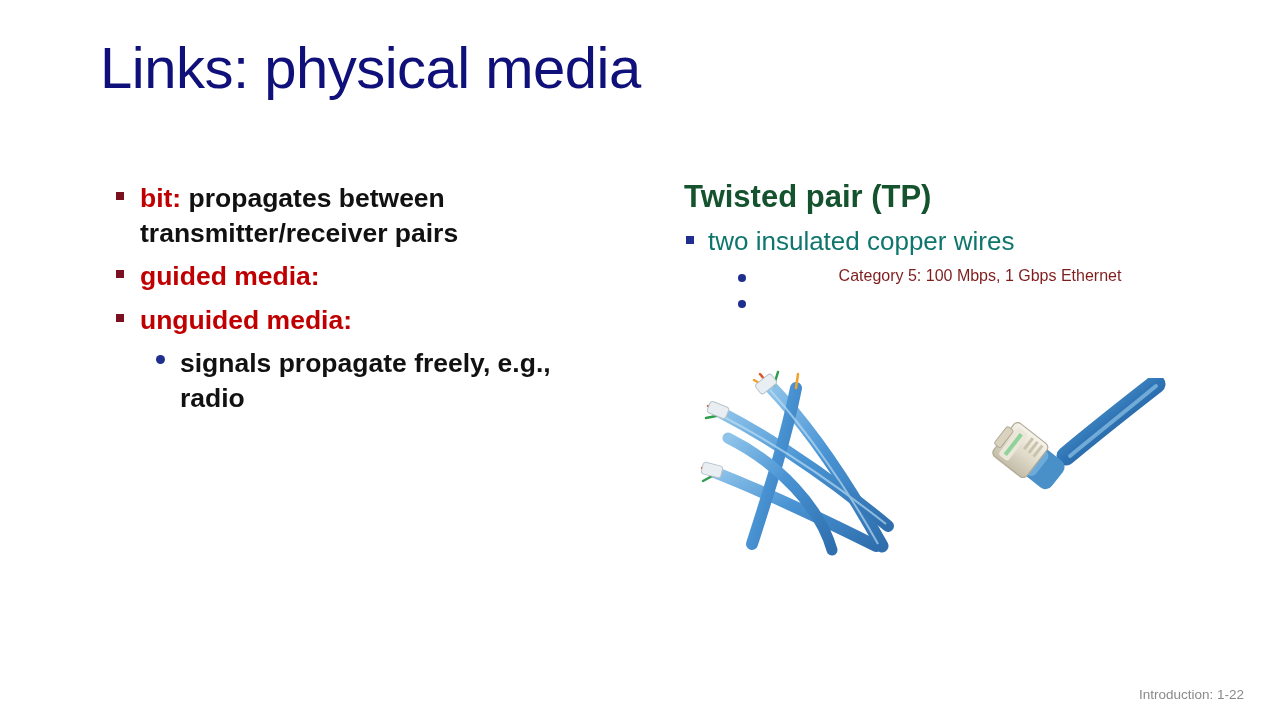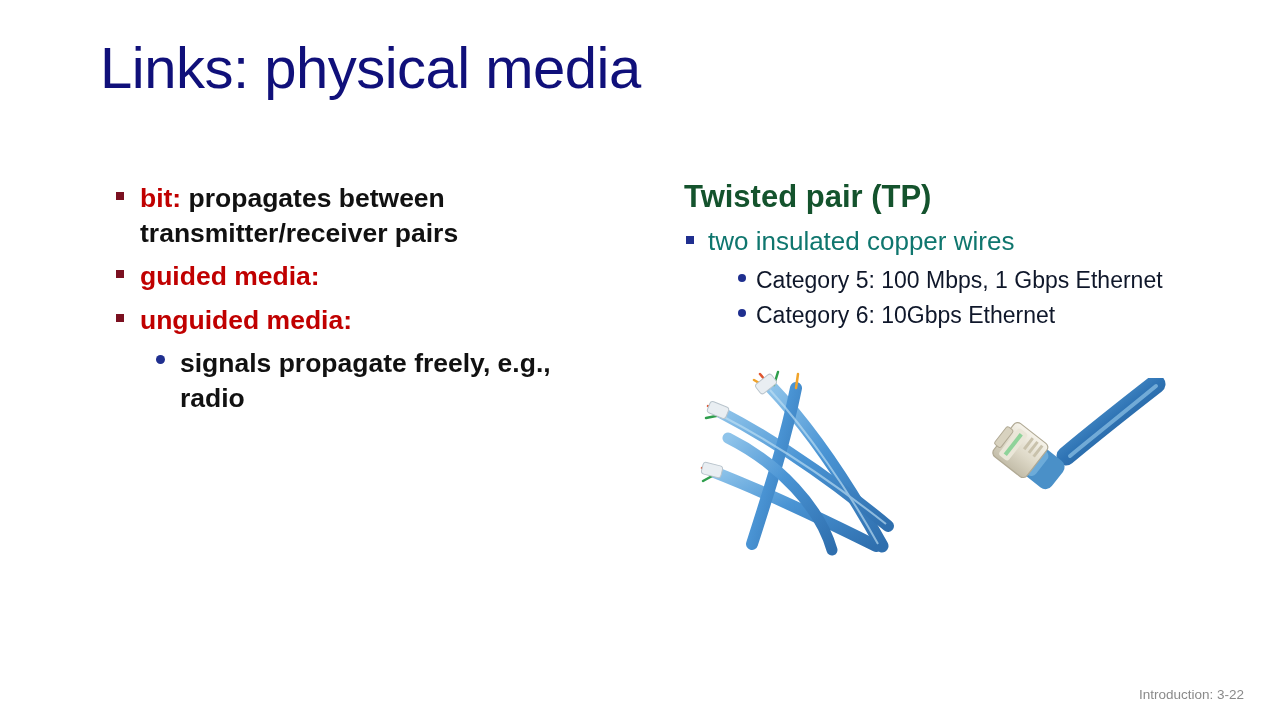--- a/index.html
+++ b/index.html
@@ -88,24 +88,25 @@
   }
   .r1 .sq {
     position: absolute;
     left: 2px; top: 11px;
     width: 8px; height: 8px;
     background: #1f2f8f;
   }
   .r2 {
     position: relative;
     padding-left: 72px;
-    font-size: 23px;
-    color: #0f172a;
+    font-size: 16px;
+    color: #7f1d1d;
     line-height: 1.35;
     margin-bottom: 4px;
+    text-align: center;
   }
   .r2 .dot {
     position: absolute;
     left: 54px; top: 9px;
     width: 8px; height: 8px;
     border-radius: 50%;
     background: #1f2f8f;
   }
 
   
@@ -173,21 +174,20 @@
       <span>two insulated copper wires</span>
     </div>
 
     <div class="r2">
       <span class="dot"></span>
       <span>Category 5: 100 Mbps, 1 Gbps Ethernet</span>
     </div>
 
     <div class="r2">
       <span class="dot"></span>
-      <span>Category 6: 10Gbps Ethernet</span>
     </div>
   </div>
 
   <div class="media-row">
 
     <svg class="cable-bundle" viewBox="0 0 210 190">
       <defs>
         <linearGradient id="cb" x1="0" y1="0" x2="1" y2="1">
           <stop offset="0" stop-color="#8fc4ea"></stop>
           <stop offset="0.45" stop-color="#4a94d4"></stop>
@@ -250,15 +250,15 @@
           <rect x="40" y="78" width="3" height="14"></rect>
           <rect x="46" y="78" width="3" height="14"></rect>
           <rect x="52" y="78" width="3" height="14"></rect>
         </g>
         <rect x="14" y="84" width="8" height="22" rx="2" fill="#d8d2bf" stroke="#b0a994" stroke-width="1"></rect>
       </g>
     </svg>
 
   </div>
 
-  <div class="footer">Introduction: 3-22</div>
+  <div class="footer">Introduction: 1-22</div>
 
 </div>
 
 </body></html>

